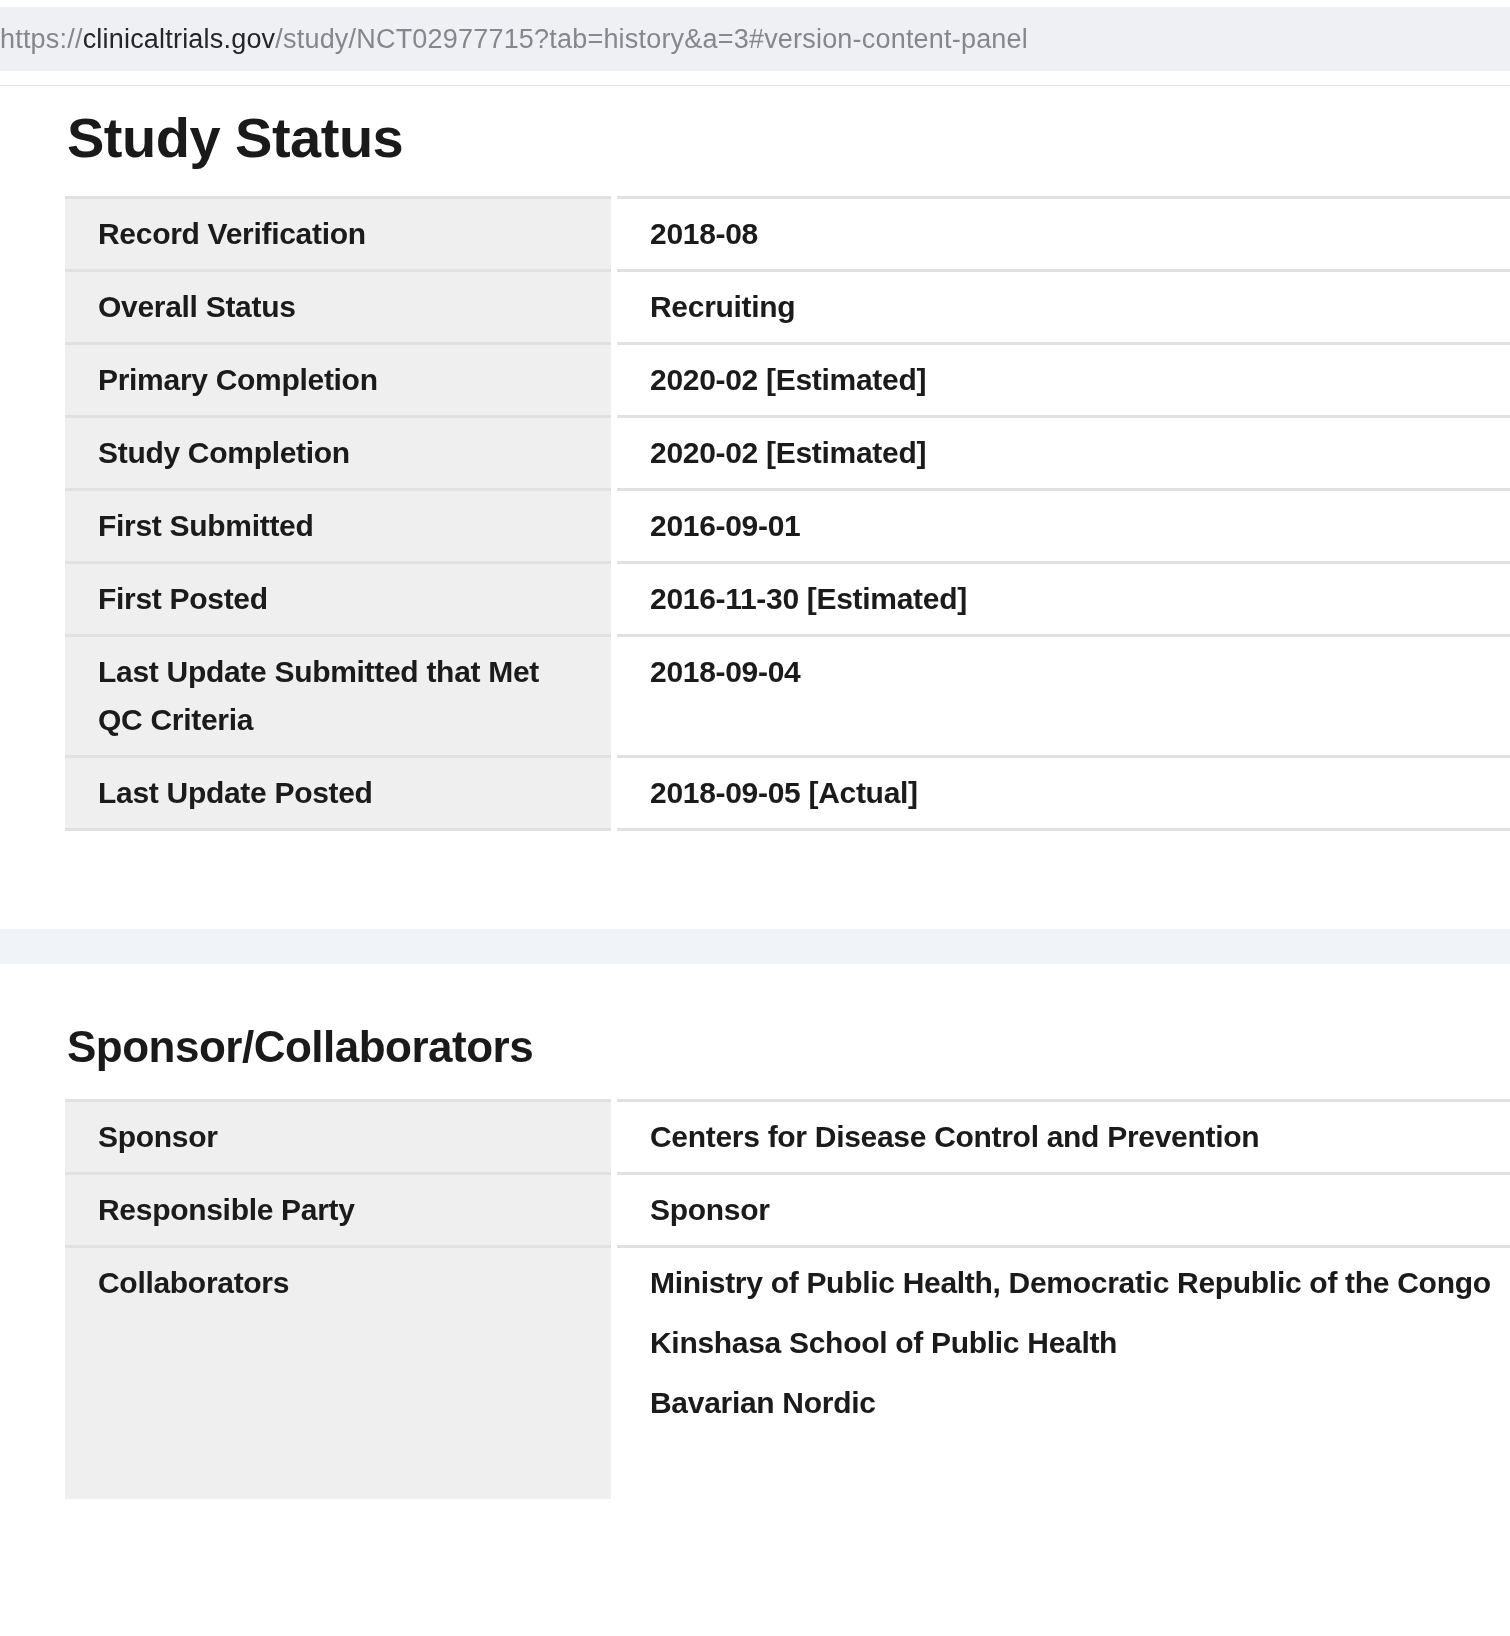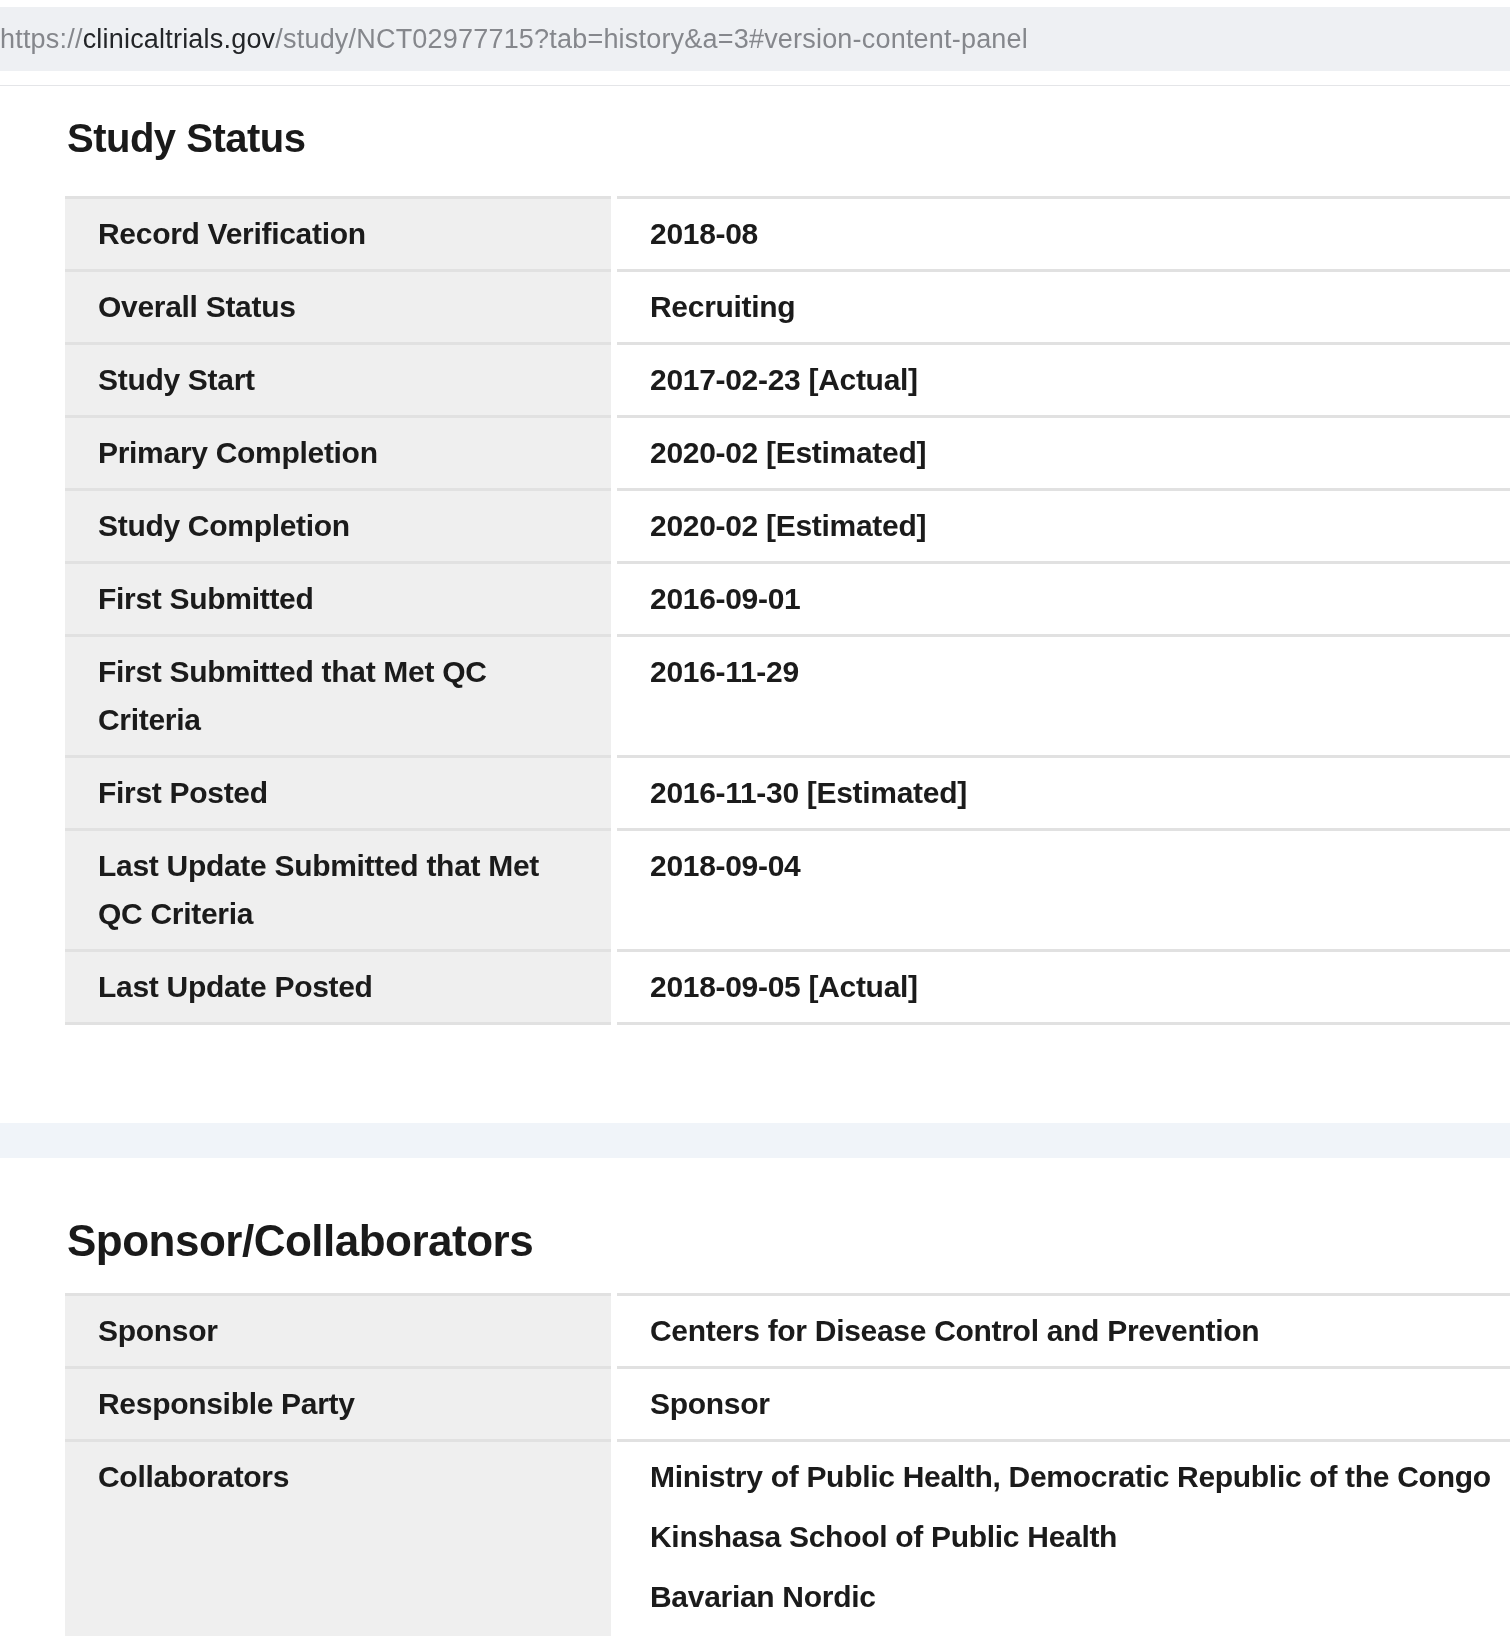--- a/index.html
+++ b/index.html
@@ -34,21 +34,21 @@
   .chrome-line {
     margin-top: 14px;
     width: 100%;
     height: 1px;
     background: #e4e5e8;
   }
 
   
   h1.section-title {
     margin: 26px 0 0 67px;
-    font-size: 40px;
+    font-size: 56px;
     line-height: 52px;
     font-weight: bold;
     letter-spacing: -0.5px;
     color: #1a1a1a;
   }
   h2.section-title {
     margin: 57px 0 0 67px;
     font-size: 44px;
     line-height: 52px;
     font-weight: bold;
@@ -122,38 +122,30 @@
   <tbody>
     <tr>
       <td class="cell-label">Record Verification</td>
       <td class="cell-value">2018-08</td>
     </tr>
     <tr>
       <td class="cell-label">Overall Status</td>
       <td class="cell-value">Recruiting</td>
     </tr>
     <tr>
-      <td class="cell-label">Study Start</td>
-      <td class="cell-value">2017-02-23 [Actual]</td>
-    </tr>
-    <tr>
       <td class="cell-label">Primary Completion</td>
       <td class="cell-value">2020-02 [Estimated]</td>
     </tr>
     <tr>
       <td class="cell-label">Study Completion</td>
       <td class="cell-value">2020-02 [Estimated]</td>
     </tr>
     <tr>
       <td class="cell-label">First Submitted</td>
       <td class="cell-value">2016-09-01</td>
-    </tr>
-    <tr>
-      <td class="cell-label">First Submitted that Met QC Criteria</td>
-      <td class="cell-value">2016-11-29</td>
     </tr>
     <tr>
       <td class="cell-label">First Posted</td>
       <td class="cell-value">2016-11-30 [Estimated]</td>
     </tr>
     <tr>
       <td class="cell-label">Last Update Submitted that Met QC Criteria</td>
       <td class="cell-value">2018-09-04</td>
     </tr>
     <tr>

